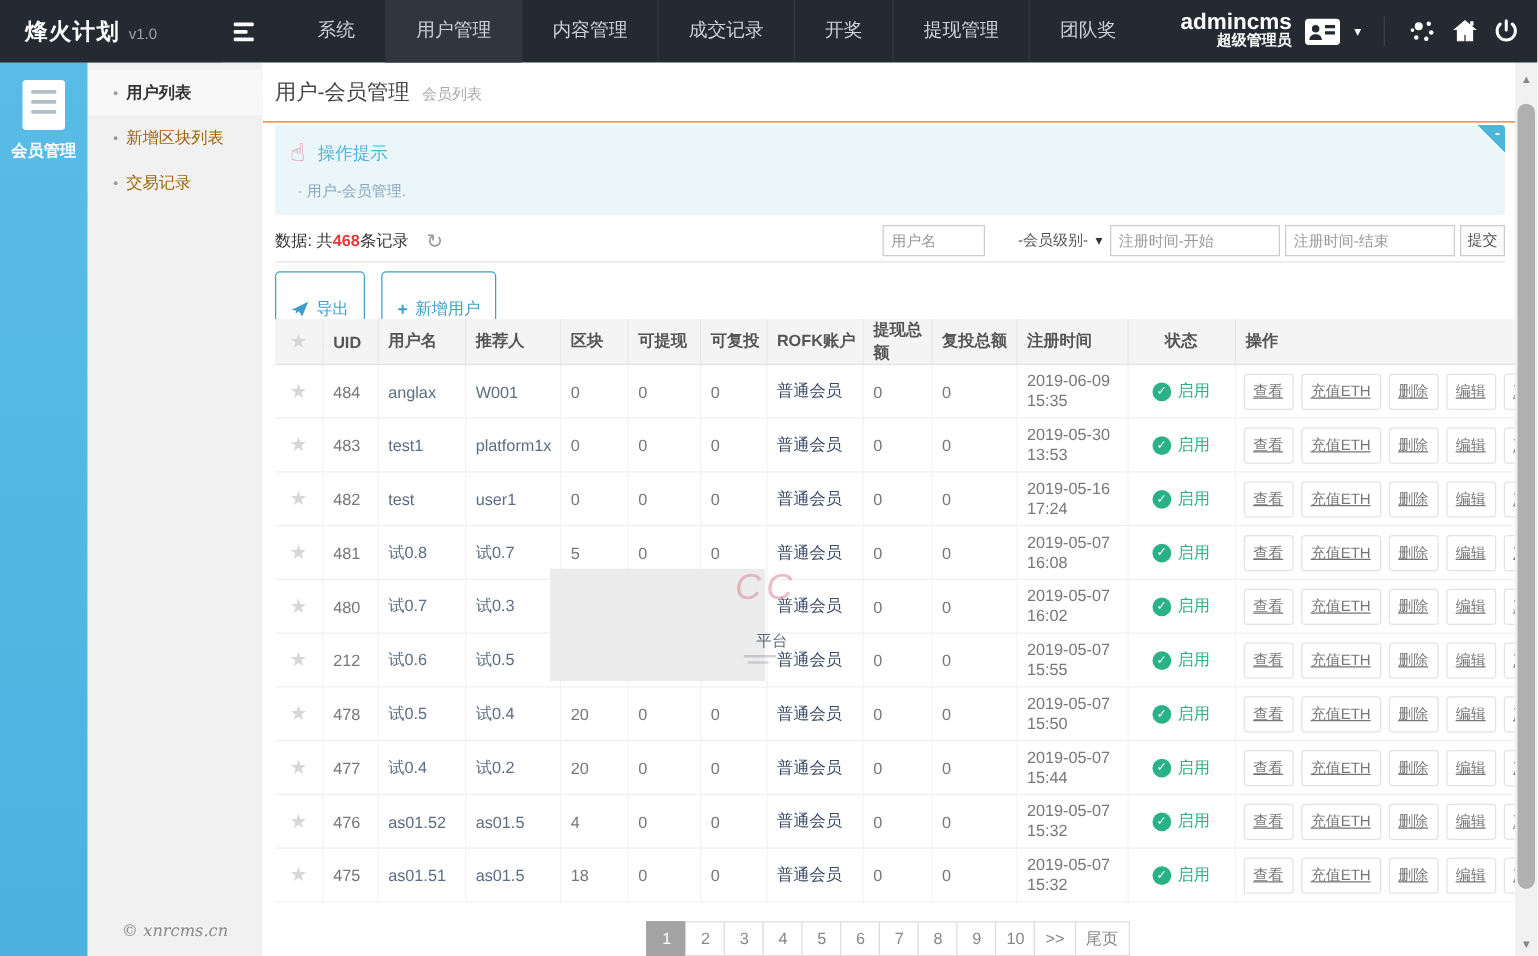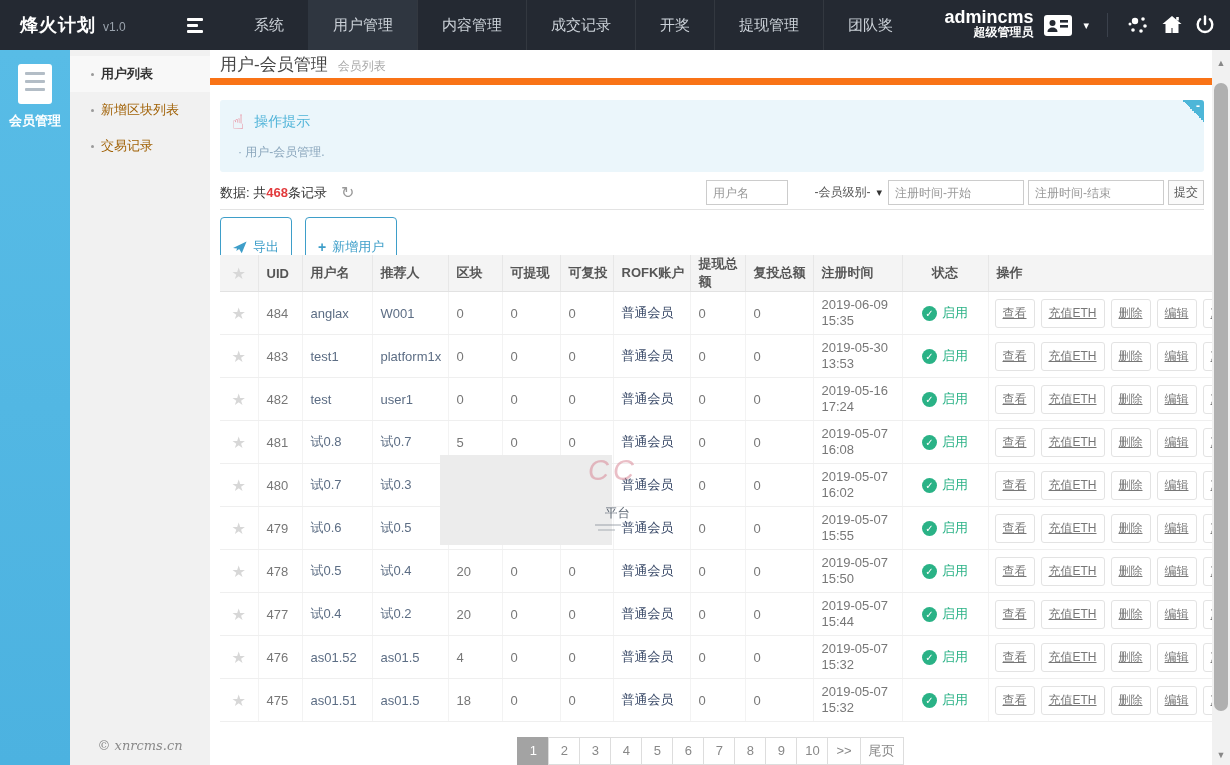--- a/index.html
+++ b/index.html
@@ -37,21 +37,21 @@
   
   .sidebar { position:absolute; left:70px; top:50px; width:140px; height:715px; background:#f1f1f1; padding-top:6px; z-index:9; }
   .side-item { height:36px; line-height:36px; padding-left:21px; color:#a16207; font-size:13px; cursor:pointer; display:flex; align-items:center; }
   .side-item.active { color:#333; font-weight:bold; background:#f8f8f8; }
   .side-dot { width:3px; height:3px; background:#9a9a9a; border-radius:50%; margin-right:7px; flex:0 0 auto; }
   .active-arrow { position:absolute; left:210px; top:61px; width:0; height:0; border-top:8px solid transparent; border-bottom:8px solid transparent; border-left:8px solid #fff; z-index:11; }
   .side-footer { position:absolute; left:0; bottom:12px; width:140px; text-align:center; color:#8a8a8a; font-size:13px; font-style:italic; font-family:"DejaVu Serif",serif; }
 
   
   .main { position:absolute; left:210px; top:50px; width:1002px; height:715px; background:#fff; overflow:hidden; }
-  .page-head { height:35px; border-bottom:7px solid #f97316; display:flex; align-items:center; padding-left:10px; }
+  .page-head { height:48px; border-bottom:1px solid #f97316; display:flex; align-items:center; padding-left:10px; }
   .page-title { font-size:17px; color:#454545; }
   .page-subtitle { font-size:12px; color:#a9a9a9; margin-left:10px; margin-top:4px; }
 
   .alert { position:absolute; left:10px; top:50px; width:984px; height:72px; background:#ebf6fb; border-radius:3px; }
   .alert-title-row { display:flex; align-items:center; padding:10px 0 0 12px; }
   .hand-icon { color:#e87f90; font-size:20px; margin-right:10px; }
   .alert-title { color:#4eb3d8; font-size:14px; }
   .alert-body { color:#8aa6bc; font-size:12px; padding:10px 0 0 18px; }
   .alert-corner { position:absolute; top:0; right:0; width:22px; height:22px; background:linear-gradient(225deg,#4db6d8 50%,rgba(0,0,0,0) 50%); border-radius:0 3px 0 0; cursor:pointer; }
   .alert-corner span { position:absolute; top:-1px; right:4px; color:#fff; font-size:12px; font-weight:bold; }
@@ -382,21 +382,21 @@
               <div>16:02</div>
             </td>
             <td class="c-status"><span class="status-badge">
                 <span class="check-circle">✓</span>
                 <span>启用</span>
               </span></td>
             <td class="c-actions"><button class="row-btn">查看</button><button class="row-btn">充值ETH</button><button class="row-btn">删除</button><button class="row-btn">编辑</button><button class="row-btn">冻</button></td>
           </tr>
           <tr>
             <td class="c-star"><span class="star">★</span></td>
-            <td class="c-uid">479</td>
+            <td class="c-uid">212</td>
             <td class="c-user">试0.6</td>
             <td class="c-ref">试0.5</td>
             <td></td>
             <td></td>
             <td></td>
             <td class="c-account">普通会员</td>
             <td>0</td>
             <td>0</td>
             <td class="c-date">
               <div>2019-05-07</div>

